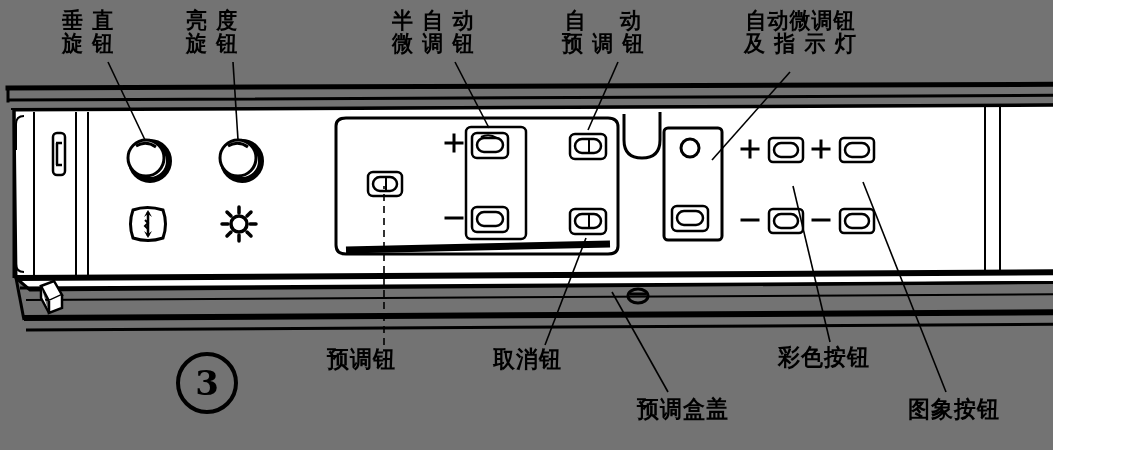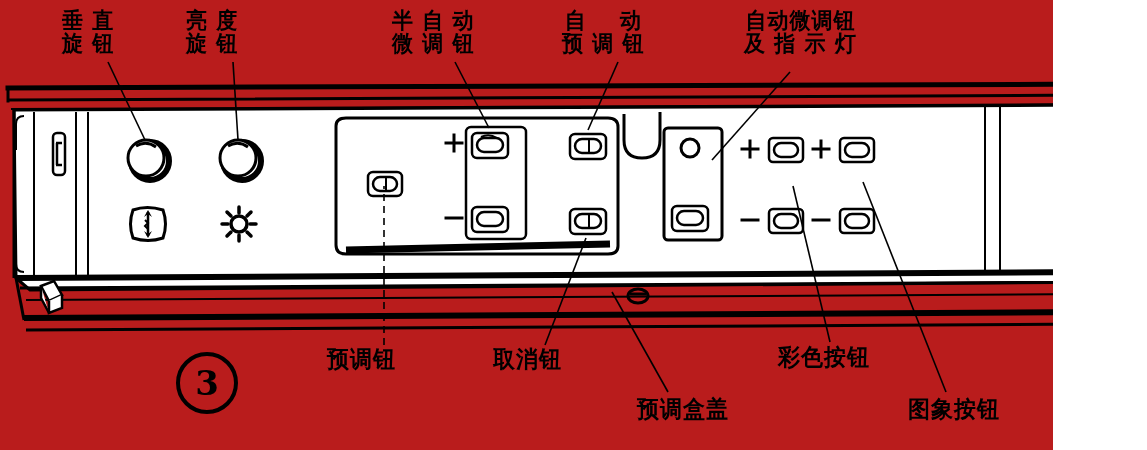--- a/index.html
+++ b/index.html
@@ -7,21 +7,21 @@
     padding: 0;
     background: #ffffff;
   }
   body {
     font-family: "DejaVu Sans", sans-serif;
   }
   #figure {
     position: relative;
     width: 1053px;
     height: 450px;
-    background: #b91c1c;
+    background: #737373;
     overflow: hidden;
   }
   #artwork {
     position: absolute;
     left: 0;
     top: 0;
     width: 1147px;
     height: 450px;
   }
   .cap {

